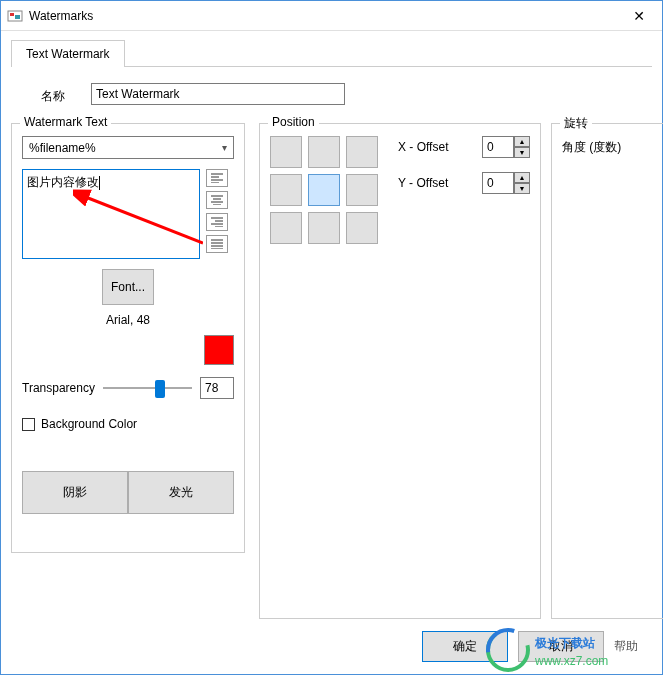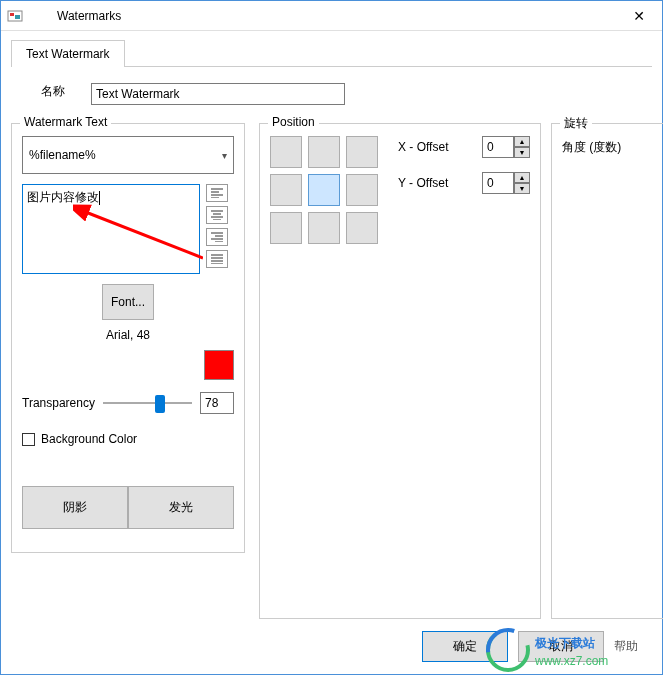--- a/index.html
+++ b/index.html
@@ -1,33 +1,33 @@
 <!DOCTYPE html>
 <html><head>
 <meta charset="utf-8">
 <style>
 * { box-sizing: border-box; font-family: "Microsoft YaHei", "Segoe UI", sans-serif; font-size: 12px; }
 body { margin: 0; padding: 0; background: #fff; }
 .window { width: 663px; height: 675px; border: 1px solid #4a90d9; background: #fff; display: flex; flex-direction: column; }
-.titlebar { height: 30px; background: #fff; display: flex; align-items: center; padding: 0 0 0 6px; border-bottom: 1px solid #e0e0e0; gap: 28px; }
+.titlebar { height: 30px; background: #fff; display: flex; align-items: center; padding: 0 0 0 6px; border-bottom: 1px solid #e0e0e0; }
 .titlebar .icon { width: 16px; height: 16px; margin-right: 6px; }
 .titlebar .title { flex: 1; }
 .titlebar .close { width: 46px; height: 30px; display: flex; align-items: center; justify-content: center; font-size: 14px; }
 .body { flex: 1; padding: 8px 10px 0 10px; display: flex; flex-direction: column; }
 .tabrow { display: flex; border-bottom: 1px solid #ccc; margin-bottom: 10px; }
 .tab { padding: 6px 14px; border: 1px solid #ccc; border-bottom: none; background: #fff; position: relative; top: 1px; }
-.name-row { display: flex; align-items: flex-start; margin: 6px 0 18px 30px; }
+.name-row { display: flex; align-items: flex-end; margin: 6px 0 18px 30px; }
 .name-row .lbl { width: 50px; }
 .name-row input { width: 254px; height: 22px; border: 1px solid #7a7a7a; padding: 2px 4px; }
 .cols { display: flex; gap: 14px; flex: 1; }
 .col-left { width: 245px; display: flex; flex-direction: column; gap: 8px; }
 .col-right { flex: 1; display: flex; flex-direction: row; gap: 10px; }
 .group { border: 1px solid #ccc; padding: 12px 10px 10px 10px; position: relative; }
 .group .legend { position: absolute; top: -9px; left: 8px; background: #fff; padding: 0 4px; }
-.combo { width: 212px; height: 38px; border: 1px solid #7a7a7a; background: #fff; display: flex; align-items: center; padding: 0 6px; justify-content: space-between; }
+.combo { width: 212px; height: 23px; border: 1px solid #7a7a7a; background: #fff; display: flex; align-items: center; padding: 0 6px; justify-content: space-between; }
 .combo .chev { font-size: 10px; color: #555; }
 .textarea-row { display: flex; gap: 6px; margin-top: 10px; }
 .textarea { width: 178px; height: 90px; border: 1px solid #0078d7; padding: 4px; position: relative; }
 .align-col { display: flex; flex-direction: column; gap: 4px; }
 .align-btn { width: 22px; height: 18px; border: 1px solid #999; display: flex; align-items: center; justify-content: center; background: #fff; }
 .align-btn svg { display: block; }
 .font-row { display: flex; align-items: center; gap: 8px; margin-top: 10px; flex-direction: column; }
 .btn { background: #e1e1e1; border: 1px solid #adadad; padding: 8px 14px; min-width: 52px; text-align: center; }
 .btn-sm { padding: 4px 8px; min-width: 40px; }
 .color-swatch { width: 30px; height: 30px; background: #ff0000; border: 1px solid #888; margin-left: auto; }

